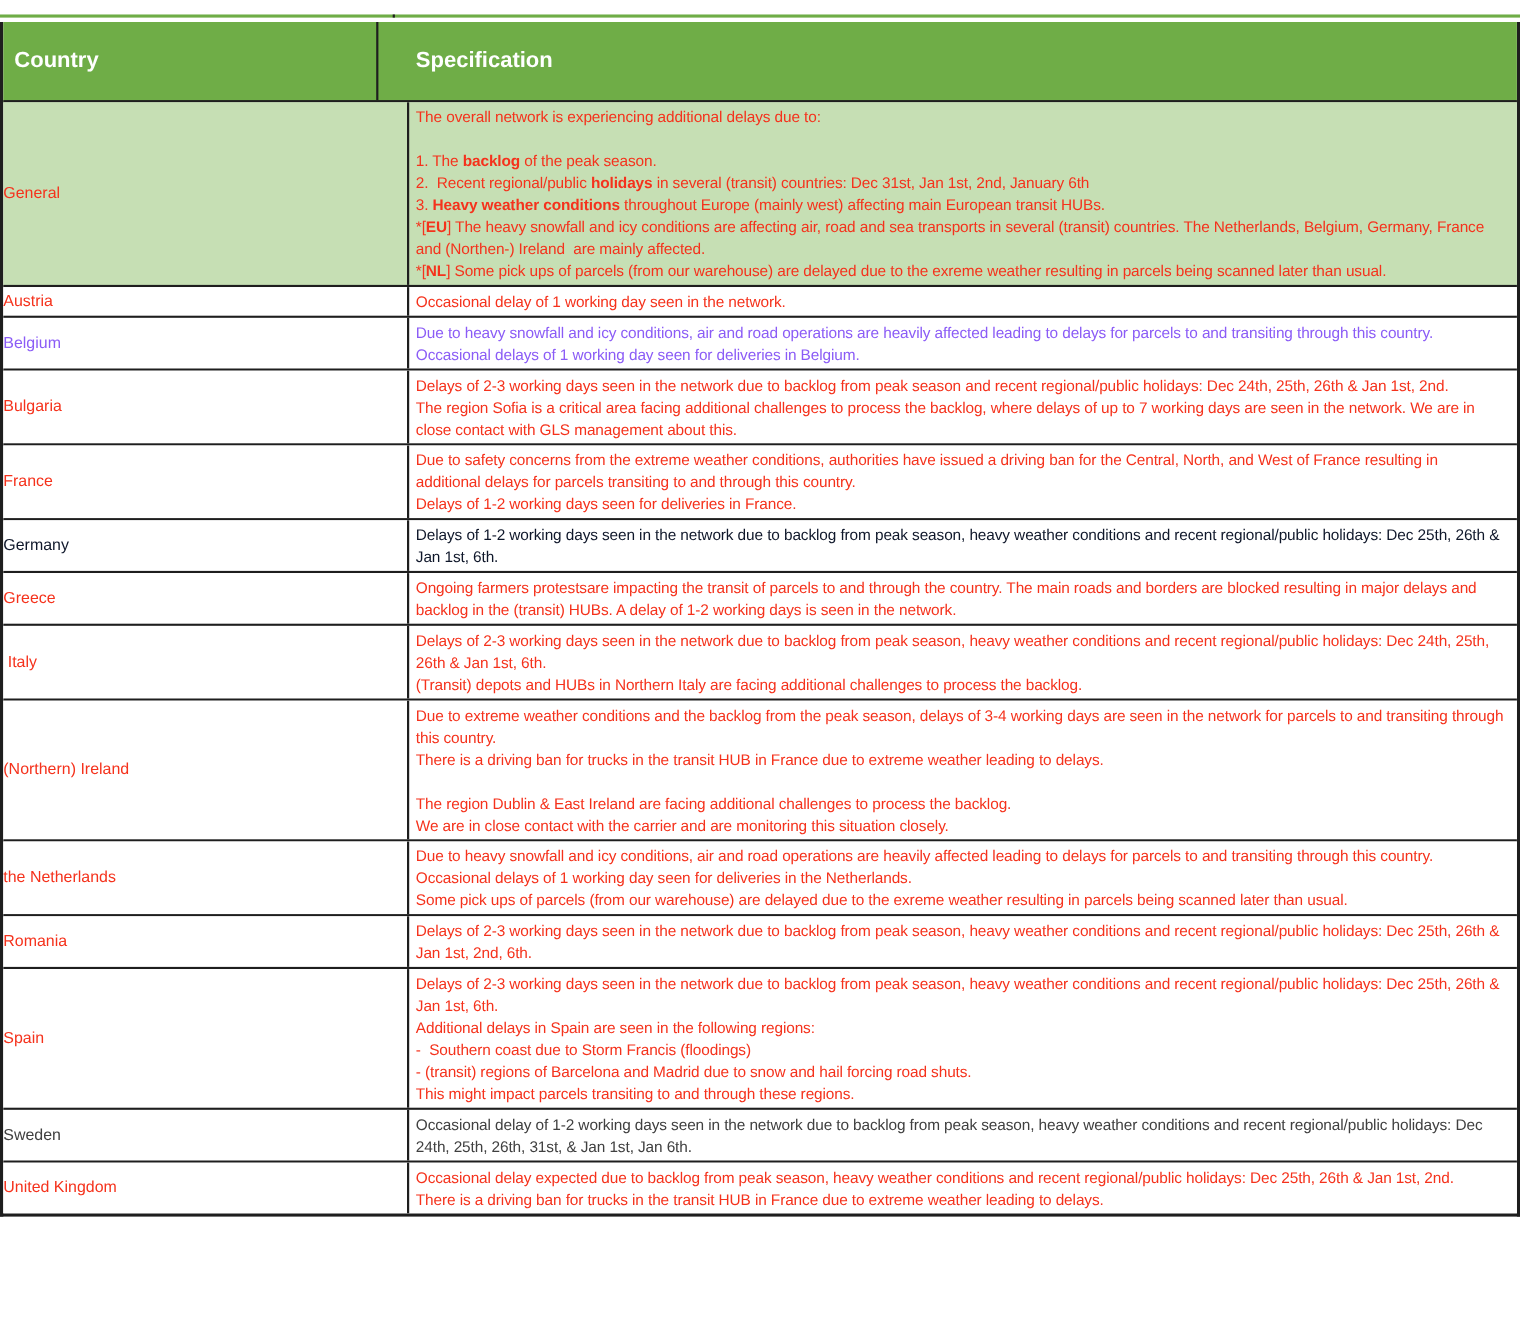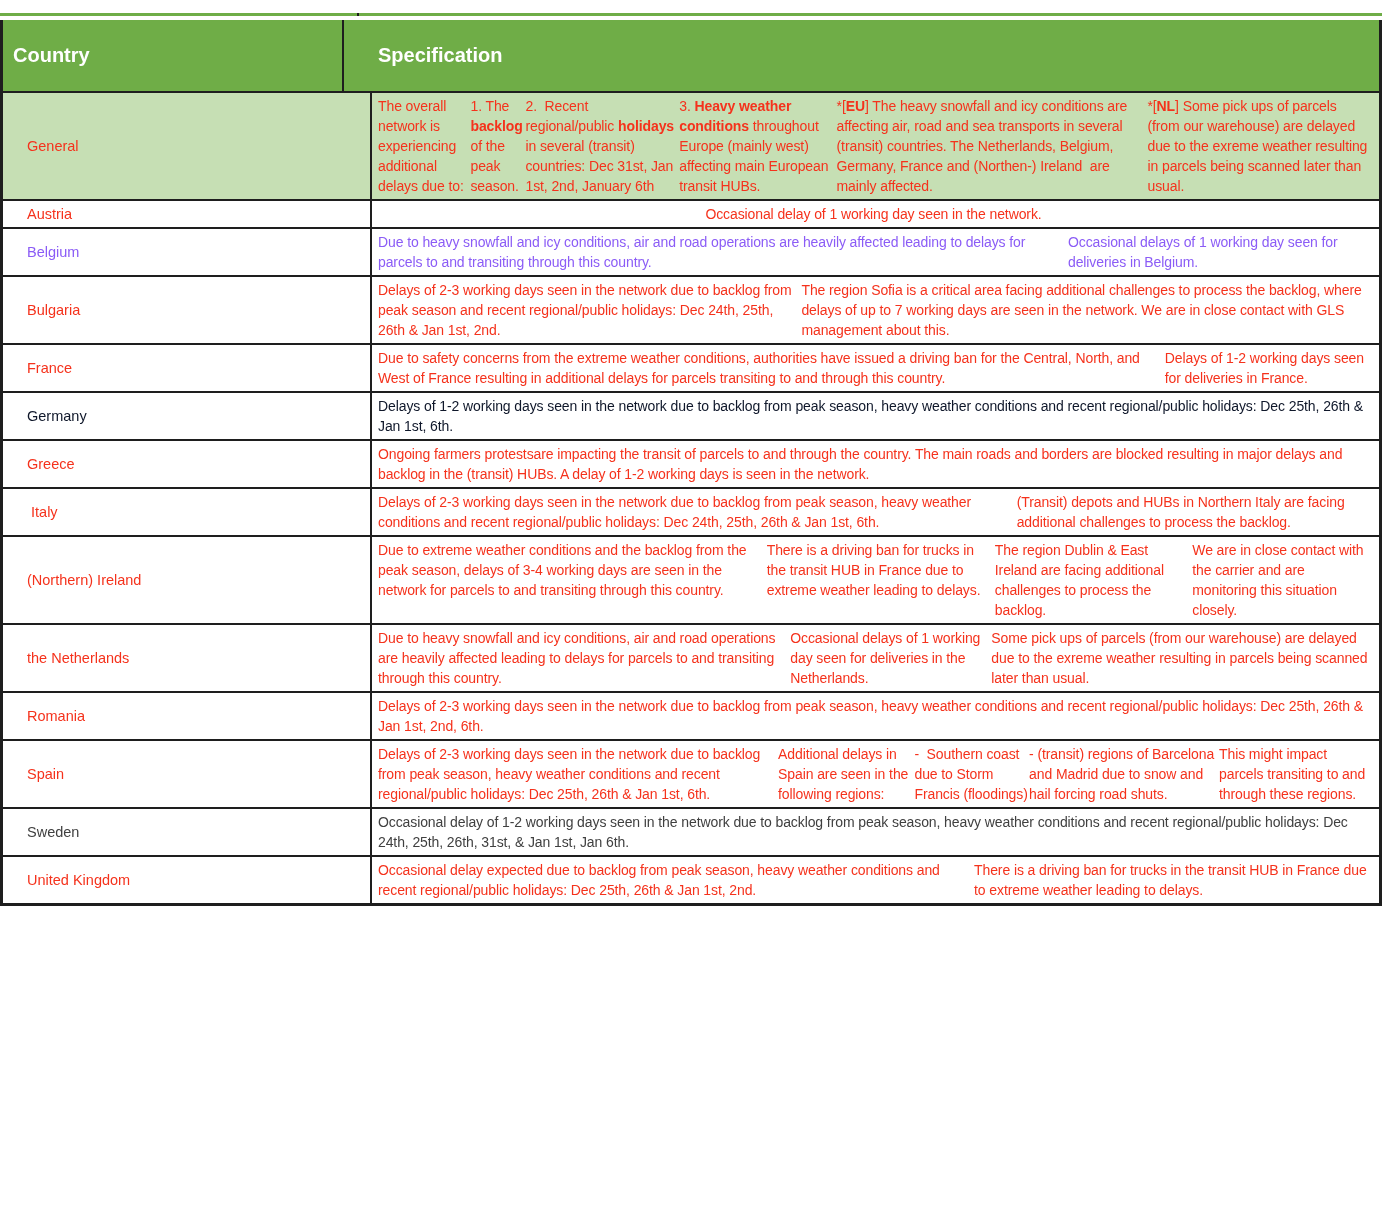--- a/index.html
+++ b/index.html
@@ -40,28 +40,28 @@
     grid-template-columns:369px 1fr;
     border-bottom:2px solid var(--border);
     background:#ffffff;
     color:var(--red);
   }
   .row:last-child{border-bottom:none;}
   .row.highlight{background:var(--lightgreen);}
   .cell{box-sizing:border-box;}
   .cell.country{
     display:flex;align-items:center;
-    padding:3px 4px 3px 24px;
+    padding:3px 4px 3px 0;
     font-size:14.5px;
     white-space:pre-wrap;
     border-right:2px solid var(--border);
   }
   .cell.spec{
     padding:3px 10px 3px 6px;
-    display:flex;flex-direction:row;justify-content:center;
+    display:flex;flex-direction:column;justify-content:center;
   }
   .para{
     font-size:14px;
     line-height:20px;
     min-height:20px;
     white-space:pre-wrap;
     letter-spacing:-0.1px;
   }
   .para .b{font-weight:bold;}
 </style>

